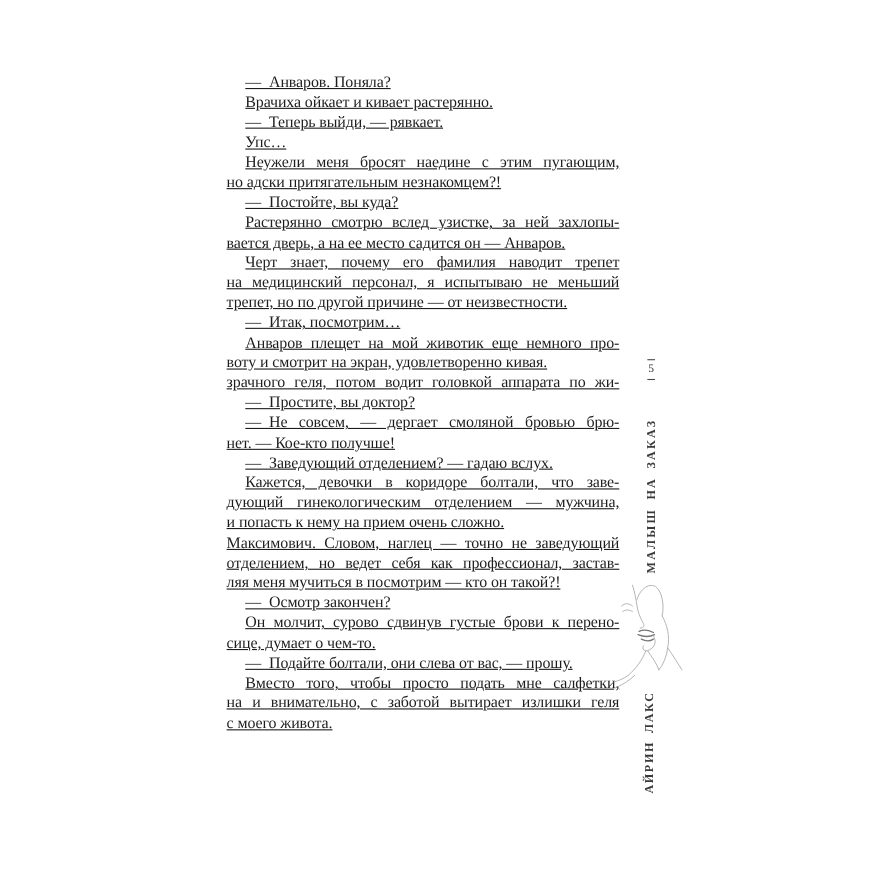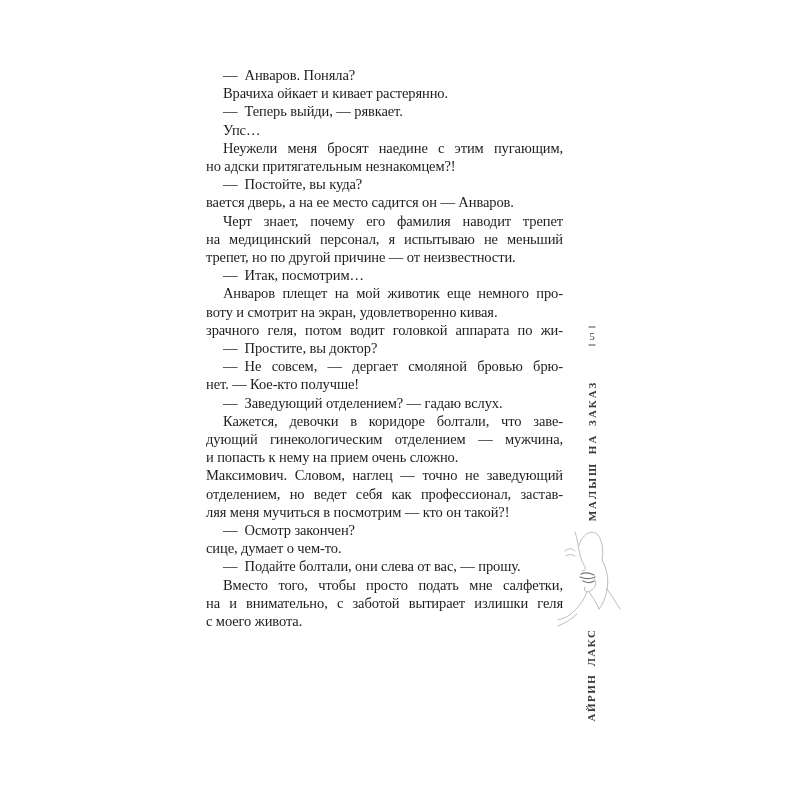--- a/index.html
+++ b/index.html
@@ -14,21 +14,21 @@
 
   
   .text-col {
     position: absolute;
     left: 206px; top: 66px; width: 357px;
     font-size: 14.5px; line-height: 18.2px;
     color: #1d1d1d;
     letter-spacing: -0.1px;
   }
   .para { margin: 0; }
-  .line { text-align: justify; }
+  .line { text-align: justify; text-decoration: underline; }
   .line.fill { text-align-last: justify; }
   .line.first { text-indent: 17px; }
 
   
   .pagenum {
     position: absolute; left: 592px; top: 336px;
     transform: translate(-50%, -50%);
     display: flex; flex-direction: column; align-items: center;
     gap: 3px; color: #333333;
   }
@@ -79,20 +79,21 @@
         <div class="line first">Упс…</div>
       </div>
       <div class="para">
         <div class="line first fill">Неужели меня бросят наедине с этим пугающим,</div>
         <div class="line">но адски притягательным незнакомцем?!</div>
       </div>
       <div class="para">
         <div class="line first">— Постойте, вы куда?</div>
       </div>
       <div class="para">
+        <div class="line first fill">Растерянно смотрю вслед узистке, за ней захлопы-</div>
         <div class="line">вается дверь, а на ее место садится он — Анваров.</div>
       </div>
       <div class="para">
         <div class="line first fill">Черт знает, почему его фамилия наводит трепет</div>
         <div class="line fill">на медицинский персонал, я испытываю не меньший</div>
         <div class="line">трепет, но по другой причине — от неизвестности.</div>
       </div>
       <div class="para">
         <div class="line first">— Итак, посмотрим…</div>
       </div>
@@ -118,20 +119,21 @@
       </div>
       <div class="para">
         <div class="line fill">Максимович. Словом, наглец — точно не заведующий</div>
         <div class="line fill">отделением, но ведет себя как профессионал, застав-</div>
         <div class="line">ляя меня мучиться в посмотрим — кто он такой?!</div>
       </div>
       <div class="para">
         <div class="line first">— Осмотр закончен?</div>
       </div>
       <div class="para">
+        <div class="line first fill">Он молчит, сурово сдвинув густые брови к перено-</div>
         <div class="line">сице, думает о чем-то.</div>
       </div>
       <div class="para">
         <div class="line first">— Подайте болтали, они слева от вас, — прошу.</div>
       </div>
       <div class="para">
         <div class="line first fill">Вместо того, чтобы просто подать мне салфетки,</div>
         <div class="line fill">на и внимательно, с заботой вытирает излишки геля</div>
         <div class="line">с моего живота.</div>
       </div>

